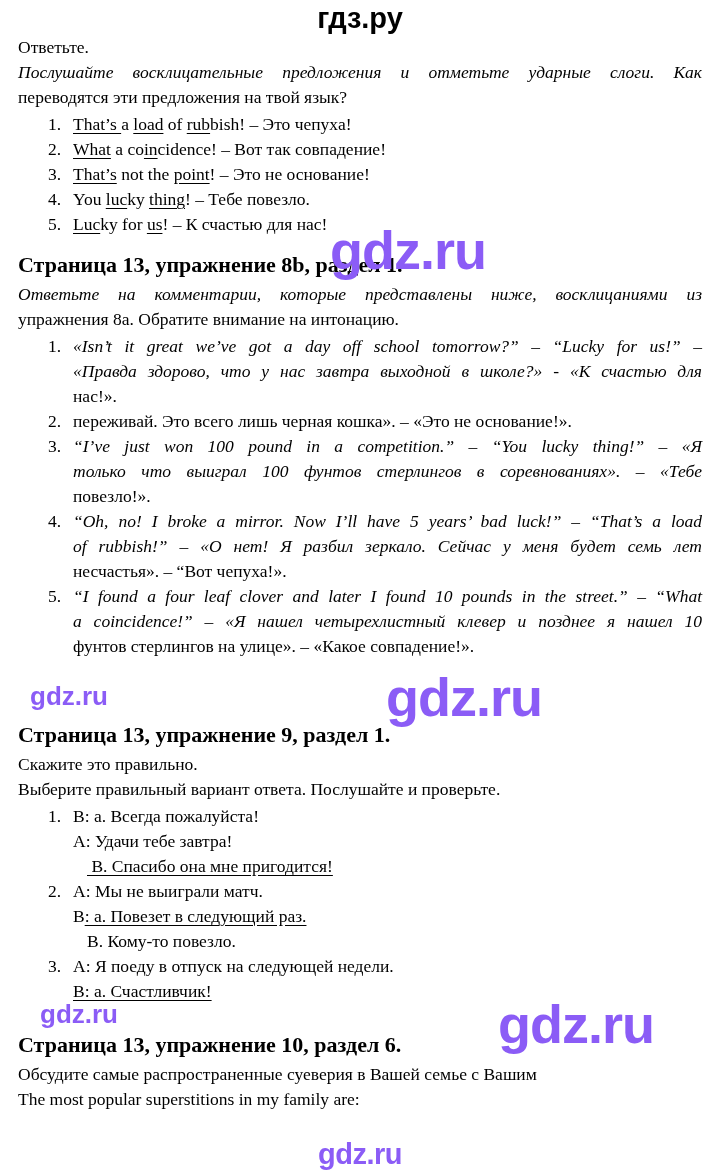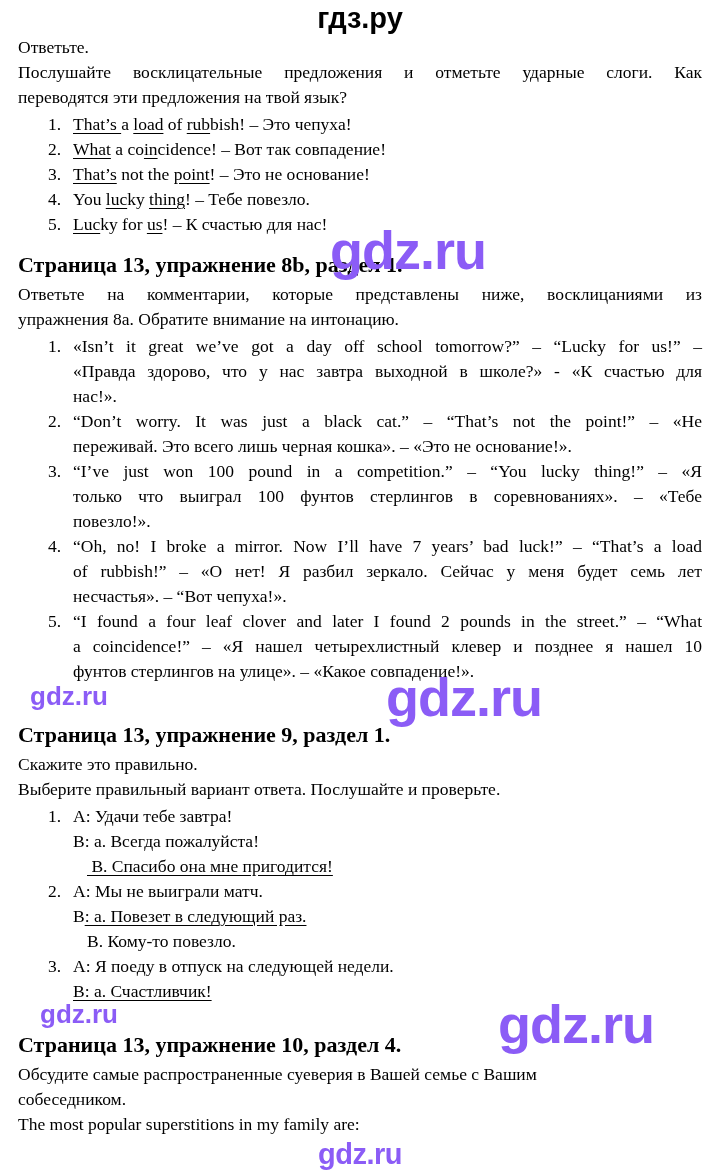--- a/index.html
+++ b/index.html
@@ -3,21 +3,21 @@
 <meta charset="utf-8">
 <style>
   html,body{margin:0;padding:0;background:#fff;}
   .page{position:relative;width:720px;height:1173px;background:#ffffff;overflow:hidden;
         font-family:"Liberation Serif",serif;font-size:17.5px;line-height:25px;color:#000;}
   .site-header{position:absolute;top:2px;left:0;right:0;text-align:center;
         font-family:"Liberation Sans",sans-serif;font-weight:700;font-size:29px;line-height:32px;}
   .sec{position:absolute;left:18px;width:684px;}
   .heading{font-weight:700;font-size:22px;line-height:25px;margin-bottom:5px;}
   .tline{line-height:25px;white-space:normal;}
-  .stretch{text-align:justify;text-align-last:justify;}
+  .stretch{text-align:justify;text-align-last:justify;font-style:italic;}
   .indent{margin-left:14px;}
   span.u{text-decoration:underline;text-underline-offset:3px;}
   ol.numlist{list-style:none;margin:2px 0 0 0;padding:0;}
   ol.numlist>li{position:relative;padding-left:55px;}
   .num{position:absolute;left:30px;top:0;line-height:25px;}
   .wm{position:absolute;font-family:"Liberation Sans",sans-serif;font-weight:700;color:#8b5cf6;
       white-space:nowrap;z-index:3;}
   .wm-big{font-size:54px;line-height:52px;letter-spacing:-1px;}
   .wm-small{font-size:26px;line-height:26px;}
   .wm-bottom{font-size:29px;line-height:28px;left:0;right:0;text-align:center;letter-spacing:-0.5px;}
@@ -77,78 +77,76 @@
       </div>
     <ol class="numlist">
         <li>
           <span class="num">1.</span>
           <div class="tline stretch"><span>«Isn’t it great we’ve got a day off school tomorrow?” – “Lucky for us!” –</span></div>
           <div class="tline stretch"><span>«Правда здорово, что у нас завтра выходной в школе?» - «К счастью для</span></div>
           <div class="tline"><span>нас!».</span></div>
         </li>
         <li>
           <span class="num">2.</span>
-          <div class="tline stretch"><span>“Don’t worry. It was just a black cat.” – “That’s not the point!” – «Не</span></div>
           <div class="tline"><span>переживай. Это всего лишь черная кошка». – «Это не основание!».</span></div>
         </li>
         <li>
           <span class="num">3.</span>
           <div class="tline stretch"><span>“I’ve just won 100 pound in a competition.” – “You lucky thing!” – «Я</span></div>
           <div class="tline stretch"><span>только что выиграл 100 фунтов стерлингов в соревнованиях». – «Тебе</span></div>
           <div class="tline"><span>повезло!».</span></div>
         </li>
         <li>
           <span class="num">4.</span>
-          <div class="tline stretch"><span>“Oh, no! I broke a mirror. Now I’ll have 7 years’ bad luck!” – “That’s a load</span></div>
+          <div class="tline stretch"><span>“Oh, no! I broke a mirror. Now I’ll have 5 years’ bad luck!” – “That’s a load</span></div>
           <div class="tline stretch"><span>of rubbish!” – «О нет! Я разбил зеркало. Сейчас у меня будет семь лет</span></div>
           <div class="tline"><span>несчастья». – “Вот чепуха!».</span></div>
         </li>
         <li>
           <span class="num">5.</span>
-          <div class="tline stretch"><span>“I found a four leaf clover and later I found 2 pounds in the street.” – “What</span></div>
+          <div class="tline stretch"><span>“I found a four leaf clover and later I found 10 pounds in the street.” – “What</span></div>
           <div class="tline stretch"><span>a coincidence!” – «Я нашел четырехлистный клевер и позднее я нашел 10</span></div>
           <div class="tline"><span>фунтов стерлингов на улице». – «Какое совпадение!».</span></div>
         </li>
       </ol>
   </section>
 
   <section class="sec" id="sec-ex9">
     <div class="heading">Страница 13, упражнение 9, раздел 1.</div>
     <div>
         <div class="tline"><span>Скажите это правильно.</span></div>
       </div>
     <div>
         <div class="tline"><span>Выберите правильный вариант ответа. Послушайте и проверьте.</span></div>
       </div>
     <ol class="numlist">
         <li>
           <span class="num">1.</span>
+          <div class="tline"><span>В: а. Всегда пожалуйста!</span></div>
           <div class="tline"><span>А: Удачи тебе завтра!</span></div>
-          <div class="tline"><span>В: а. Всегда пожалуйста!</span></div>
           <div class="tline indent"><span class="u">&nbsp;В. Спасибо она мне пригодится!</span></div>
         </li>
         <li>
           <span class="num">2.</span>
           <div class="tline"><span>А: Мы не выиграли матч.</span></div>
           <div class="tline"><span>В</span><span class="u">: а. Повезет в следующий раз.</span></div>
           <div class="tline indent"><span>В. Кому-то повезло.</span></div>
         </li>
         <li>
           <span class="num">3.</span>
           <div class="tline"><span>А: Я поеду в отпуск на следующей недели.</span></div>
           <div class="tline"><span class="u">В: а. Счастливчик!</span></div>
         </li>
       </ol>
   </section>
 
   <section class="sec" id="sec-ex10">
-    <div class="heading">Страница 13, упражнение 10, раздел 4.</div>
+    <div class="heading">Страница 13, упражнение 10, раздел 6.</div>
     <div>
         <div class="tline"><span>Обсудите самые распространенные суеверия в Вашей семье с Вашим</span></div>
-        <div class="tline"><span>собеседником.</span></div>
       </div>
     <div>
         <div class="tline"><span>The most popular superstitions in my family are:</span></div>
       </div>
   </section>
 
   <div class="wm wm-big" id="wm-big-1">gdz.ru</div>
   <div class="wm wm-big" id="wm-big-2">gdz.ru</div>
   <div class="wm wm-big" id="wm-big-3">gdz.ru</div>
   <div class="wm wm-small" id="wm-small-1">gdz.ru</div>

